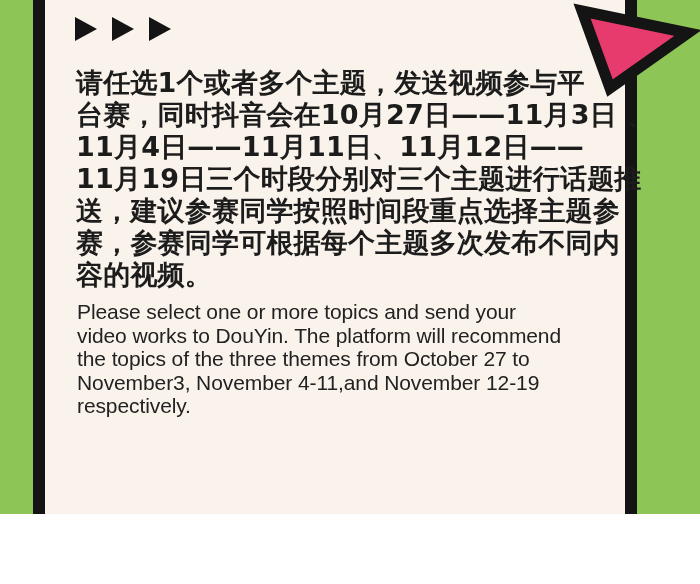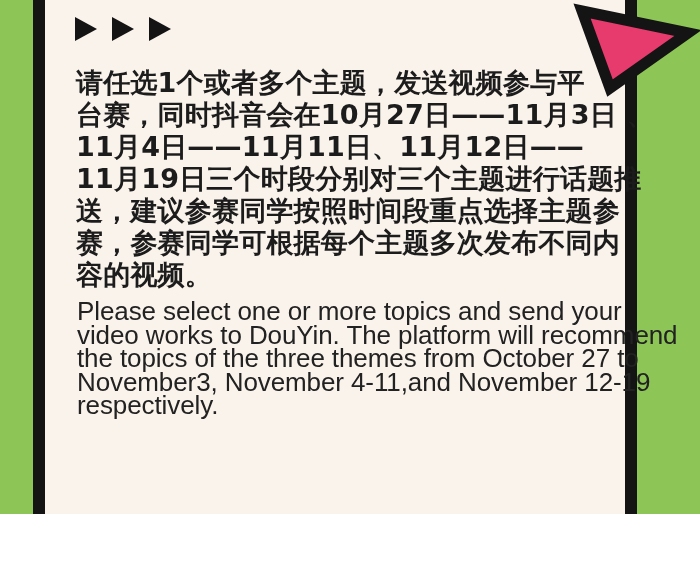--- a/index.html
+++ b/index.html
@@ -19,21 +19,21 @@
   .arrows{position:absolute;left:75px;top:17px;display:flex;gap:15px;}
   .arrow{width:0;height:0;border-left:22px solid #141414;border-top:12px solid transparent;border-bottom:12px solid transparent;}
   .cn{
     position:absolute;left:76px;top:67px;width:552px;
     font-family:"DejaVu Sans",sans-serif;font-weight:700;
     font-size:27px;line-height:32px;letter-spacing:0.2px;
     color:#1c1c1c;white-space:pre;
   }
   .en{
     position:absolute;color:#222222;white-space:pre;
-    font-size:26px;line-height:23.6px;letter-spacing:-0.1px;
+    font-size:21px;line-height:23.6px;letter-spacing:-0.1px;
   }
   .en1{left:77px;top:300px;}
   .en2{left:73px;top:421px;}
   .tri-svg{position:absolute;left:0;top:0;pointer-events:none;}
   .shadow-rect{position:absolute;left:568px;top:556px;width:69px;height:13px;background:#111111;}
   .orange-bar{
     position:absolute;left:570px;top:568px;width:130px;height:16px;
     background:var(--orange,#f2581d);
     clip-path:polygon(13px 0,130px 0,130px 16px,6px 16px);
   }

